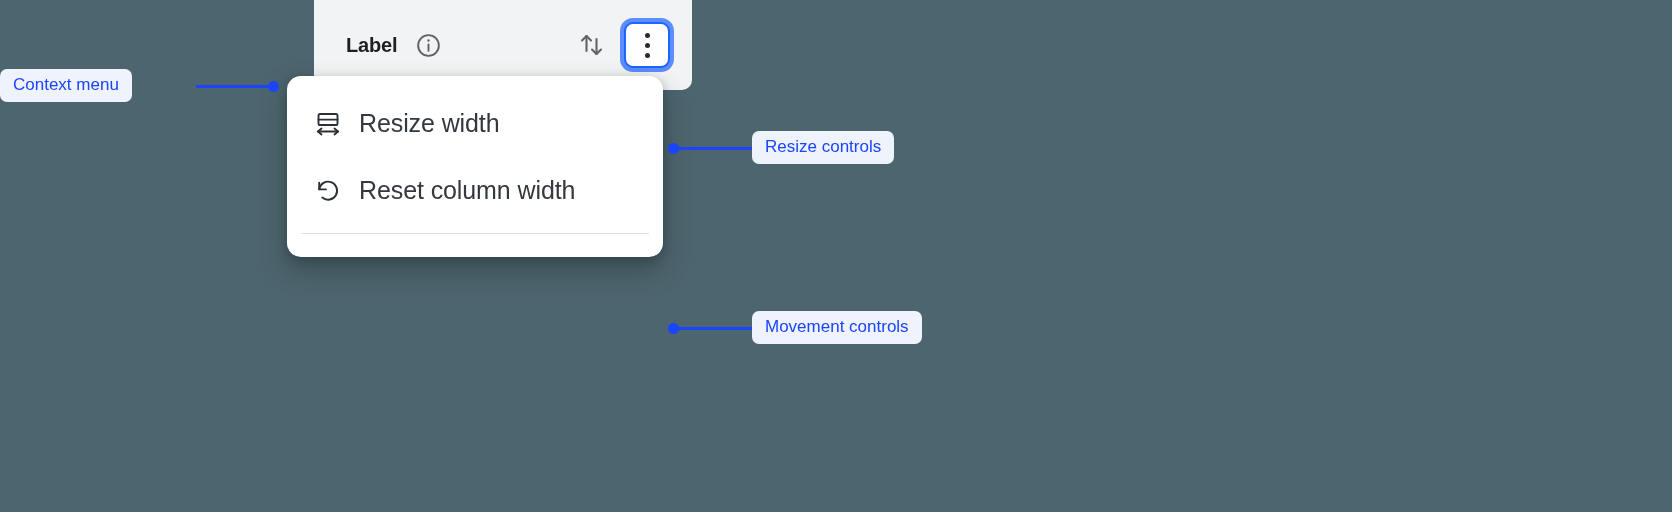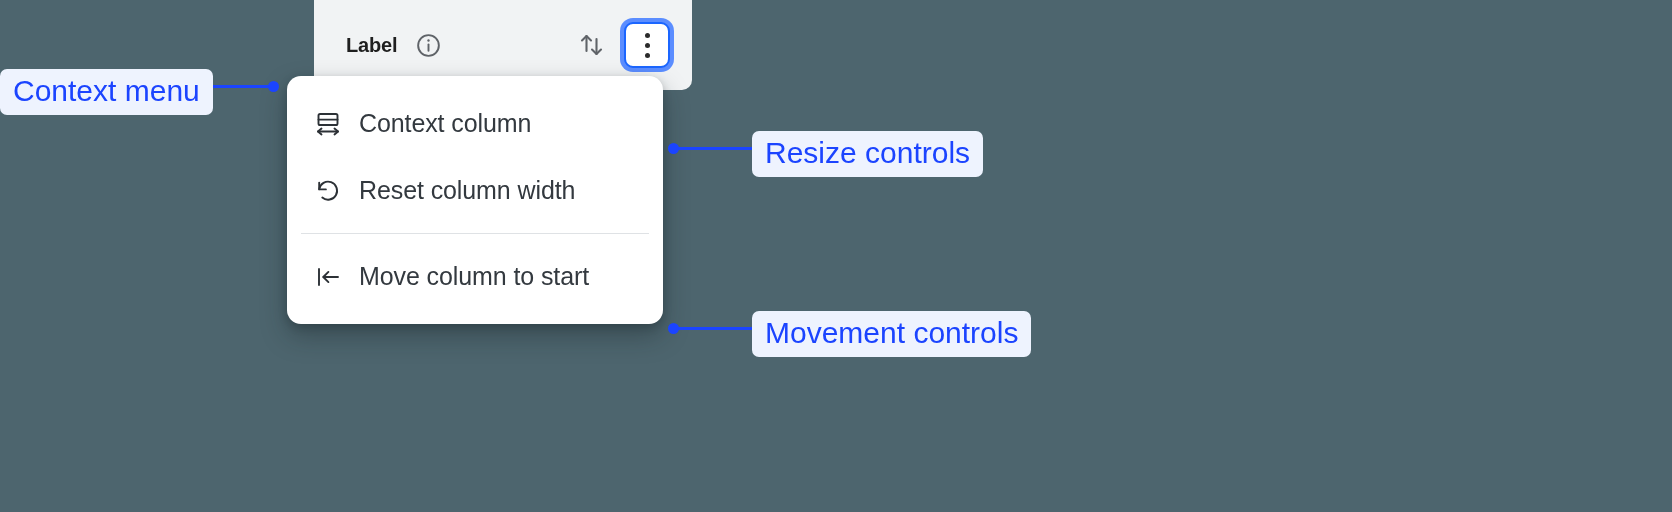--- a/index.html
+++ b/index.html
@@ -132,21 +132,21 @@
     height: 1px;
     background: #dfe2e5;
     margin: 9px 14px 9px 14px;
   }
 
   
   .badge {
     position: absolute;
     background: #eef3fe;
     color: #1b44ff;
-    font-size: 30px;
+    font-size: 17px;
     border-radius: 7px;
     padding: 7px 13px 9px 13px;
     white-space: nowrap;
     line-height: 1;
     z-index: 8;
   }
   .leader {
     position: absolute;
     height: 3px;
     background: #1b44ff;
@@ -217,46 +217,36 @@
     <div class="menu-item">
       <span class="mi-icon">
         <svg width="30" height="30" viewBox="0 0 30 30" fill="none" stroke="#2c3136" stroke-width="1.9" stroke-linecap="round" stroke-linejoin="round">
           <rect x="5.5" y="5" width="19" height="11" rx="1.6"></rect>
           <line x1="5.5" y1="10.6" x2="24.5" y2="10.6"></line>
           <line x1="5" y1="22.5" x2="25" y2="22.5"></line>
           <polyline points="8.5,19.5 5,22.5 8.5,25.5"></polyline>
           <polyline points="21.5,19.5 25,22.5 21.5,25.5"></polyline>
         </svg>
       </span>
-      <span class="mi-label">Context column</span>
+      <span class="mi-label">Resize width</span>
     </div>
 
     <div class="menu-item">
       <span class="mi-icon">
         <svg width="30" height="30" viewBox="0 0 30 30" fill="none" stroke="#2c3136" stroke-width="1.9" stroke-linecap="round" stroke-linejoin="round">
           <path d="M6.2 13.2 A9 9 0 1 1 9.3 21.6"></path>
           <polyline points="6.2,6.6 6.2,13.4 12.9,13.4"></polyline>
         </svg>
       </span>
       <span class="mi-label">Reset column width</span>
     </div>
 
     <div class="menu-divider"></div>
 
 
-    <div class="menu-item">
-      <span class="mi-icon">
-        <svg width="30" height="30" viewBox="0 0 30 30" fill="none" stroke="#2c3136" stroke-width="1.9" stroke-linecap="round" stroke-linejoin="round">
-          <line x1="6" y1="7" x2="6" y2="23"></line>
-          <line x1="25" y1="15" x2="10.5" y2="15"></line>
-          <polyline points="15.4,9.9 10.3,15 15.4,20.1"></polyline>
-        </svg>
-      </span>
-      <span class="mi-label">Move column to start</span>
-    </div>
 
   </div>
 
   <div class="badge" id="badge-context-menu">Context menu</div>
   <div class="leader" id="leader-context-menu"></div>
   <div class="leader-dot" id="dot-context-menu"></div>
 
   <div class="badge" id="badge-resize-controls">Resize controls</div>
   <div class="leader" id="leader-resize-controls"></div>
   <div class="leader-dot" id="dot-resize-controls"></div>

